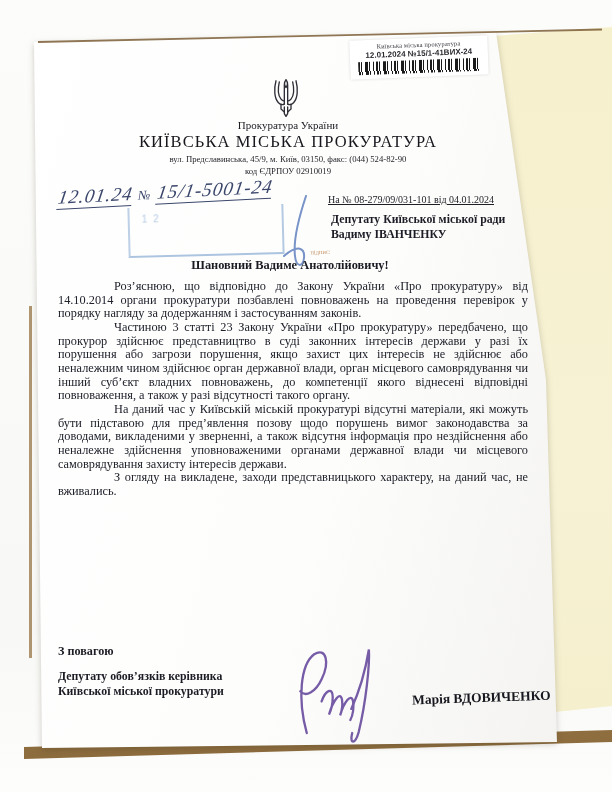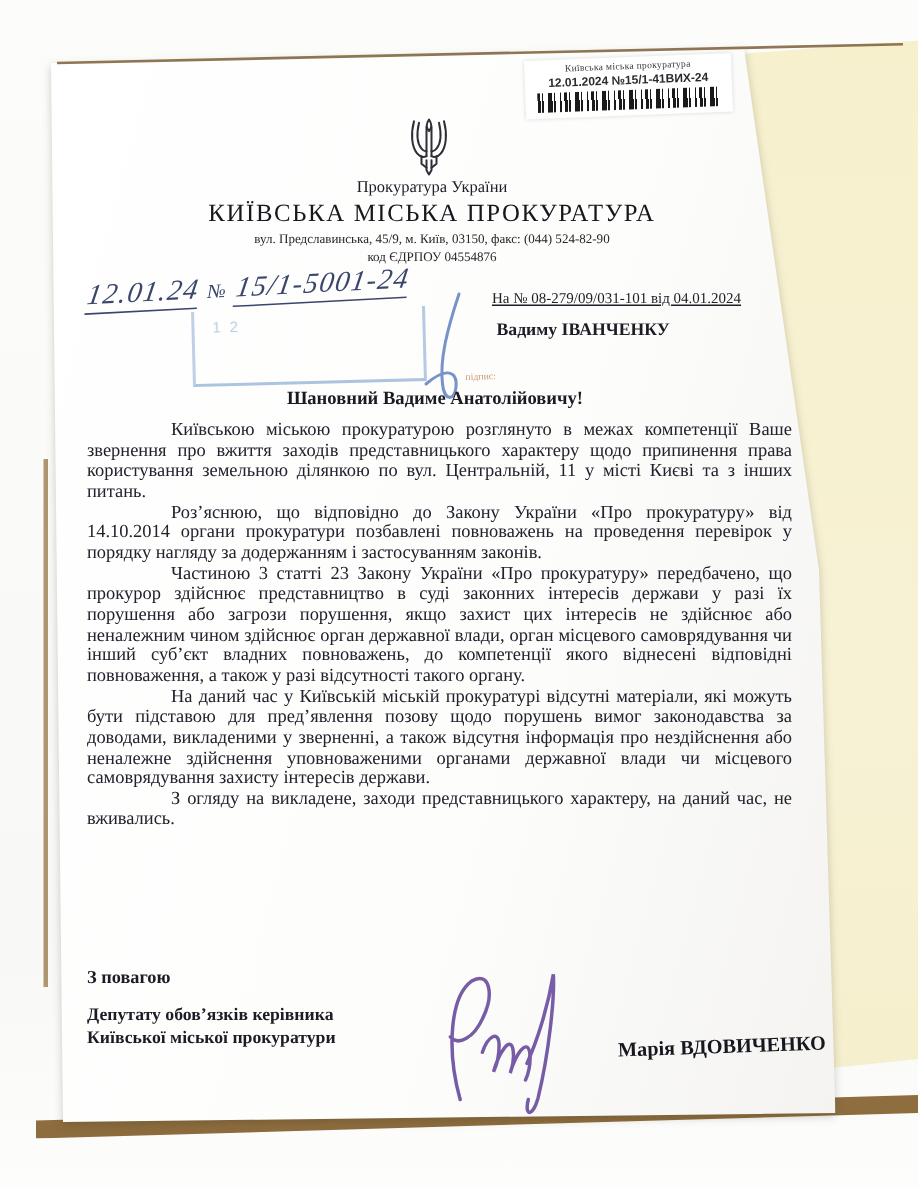--- a/index.html
+++ b/index.html
@@ -102,47 +102,47 @@
       <path d="M42 7 C45 20 44 32 39 38 C37 40.5 35 41.5 33 41"></path>
       <path d="M21 47 L21 56 L27 61 M39 47 L39 56 L33 61"></path>
       <path d="M27 52 L27 64 L30 69 L33 64 L33 52"></path>
     </g>
   </svg>
 
   <div class="abs letterhead">
     <div class="lh-parent">Прокуратура України</div>
     <div class="lh-name">КИЇВСЬКА МІСЬКА ПРОКУРАТУРА</div>
     <div class="lh-small">вул. Предславинська, 45/9, м. Київ, 03150, факс: (044) 524-82-90</div>
-    <div class="lh-small">код ЄДРПОУ 04554876</div>
+    <div class="lh-small">код ЄДРПОУ 02910019</div>
   </div>
 
   <div class="abs handwritten">
     <span class="u">12.01.24</span>
     <span class="no">№</span>
     <span class="u">15/1-5001-24</span>
   </div>
 
   <div class="abs reply-ref">На № 08-279/09/031-101 від 04.01.2024</div>
 
   <div class="abs stamp">
     <div class="stamp-date">12</div>
     <div class="stamp-note">підпис:</div>
   </div>
   <svg class="abs pen-stroke" viewBox="0 0 44 84">
     <path d="M30 4 C22 28 17 48 19 64 C20 75 27 76 28 66 C29 56 22 52 8 64" fill="none" stroke="#4a6fb5" stroke-width="2" stroke-linecap="round" opacity=".75"></path>
   </svg>
 
   <div class="abs addressee">
+    <div>Депутату Київської міської ради</div>
     <div>Вадиму ІВАНЧЕНКУ</div>
   </div>
 
   <div class="abs salutation">Шановний Вадиме Анатолійовичу!</div>
 
   <div class="abs body-text">
-    <p>Київською міською прокуратурою розглянуто в межах компетенції Ваше звернення про вжиття заходів представницького характеру щодо припинення права користування земельною ділянкою по вул. Центральній, 11 у місті Києві та з інших питань.</p>
     <p>Роз’яснюю, що відповідно до Закону України «Про прокуратуру» від 14.10.2014 органи прокуратури позбавлені повноважень на проведення перевірок у порядку нагляду за додержанням і застосуванням законів.</p>
     <p>Частиною 3 статті 23 Закону України «Про прокуратуру» передбачено, що прокурор здійснює представництво в суді законних інтересів держави у разі їх порушення або загрози порушення, якщо захист цих інтересів не здійснює або неналежним чином здійснює орган державної влади, орган місцевого самоврядування чи інший суб’єкт владних повноважень, до компетенції якого віднесені відповідні повноваження, а також у разі відсутності такого органу.</p>
     <p>На даний час у Київській міській прокуратурі відсутні матеріали, які можуть бути підставою для пред’явлення позову щодо порушень вимог законодавства за доводами, викладеними у зверненні, а також відсутня інформація про нездійснення або неналежне здійснення уповноваженими органами державної влади чи місцевого самоврядування захисту інтересів держави.</p>
     <p>З огляду на викладене, заходи представницького характеру, на даний час, не вживались.</p>
   </div>
 
   <div class="abs closing">З повагою</div>
 
   <div class="abs signer-title">
     <div>Депутату обов’язків керівника</div>

